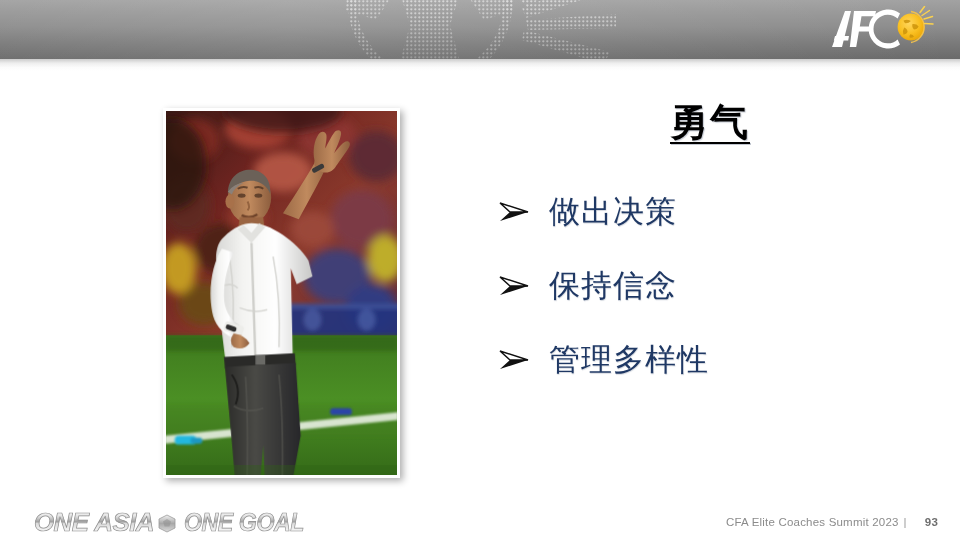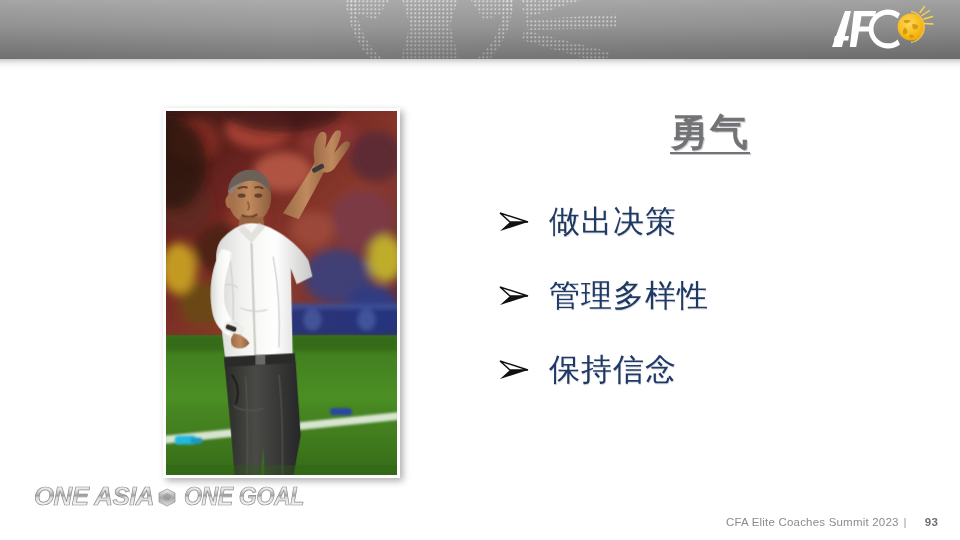--- a/index.html
+++ b/index.html
@@ -99,27 +99,27 @@
     position: absolute;
     left: 455px;
     top: 95px;
     width: 470px;
     height: 390px;
   }
   .slide-title {
     font-family: "Liberation Serif", "DejaVu Serif", serif;
     font-size: 38px;
     font-weight: bold;
-    color: #737373;
+    color: #000000;
     text-align: center;
     letter-spacing: 2px;
     text-decoration: underline;
     text-underline-offset: 7px;
     text-decoration-thickness: 2px;
-    margin: 10px;
+    margin: 0;
     padding: 0 0 0 40px;
     line-height: 1.45;
     text-shadow: 1px 1px 1px rgba(120,130,150,0.45);
   }
   .bullet-list {
     list-style: none;
     margin: 42px 0 0 0;
     padding: 0 0 0 42px;
   }
   .bullet-item {
@@ -144,21 +144,21 @@
     color: #1F3864;
     letter-spacing: 1px;
     line-height: 1;
     text-shadow: 0.5px 0.5px 0.8px rgba(130,140,160,0.35);
   }
 
   
   .footer-slogan {
     position: absolute;
     left: 34px;
-    bottom: 26px;
+    bottom: 0;
     width: 270px;
     height: 34px;
     margin-top: 9px;
   }
   .footer-note {
     position: absolute;
     right: 22px;
     bottom: 12px;
     font-size: 11.5px;
     color: #8b8b8b;
@@ -451,31 +451,31 @@
     </li>
 
 
     <li class="bullet-item">
       <span class="bullet-marker">
         <svg viewBox="0 0 34 24" aria-hidden="true">
           <path d="M3 3 L31 12 L3 21 L13 12 Z" fill="#111111"></path>
           <path d="M3 3 L31 12 L13 12 Z" fill="#ffffff" stroke="#111111" stroke-width="1.4"></path>
         </svg>
       </span>
-      <span class="bullet-text">管理多样性</span>
+      <span class="bullet-text">保持信念</span>
     </li>
 
     <li class="bullet-item">
       <span class="bullet-marker">
         <svg viewBox="0 0 34 24" aria-hidden="true">
           <path d="M3 3 L31 12 L3 21 L13 12 Z" fill="#111111"></path>
           <path d="M3 3 L31 12 L13 12 Z" fill="#ffffff" stroke="#111111" stroke-width="1.4"></path>
         </svg>
       </span>
-      <span class="bullet-text">保持信念</span>
+      <span class="bullet-text">管理多样性</span>
     </li>
   </ul>
 </div>
 
 <div class="footer-slogan">
   <svg viewBox="0 0 270 34" aria-hidden="true">
     <defs>
       <linearGradient id="chrome" x1="0" y1="0" x2="0" y2="1">
         <stop offset="0%" stop-color="#ffffff"></stop>
         <stop offset="28%" stop-color="#e6e6e6"></stop>

